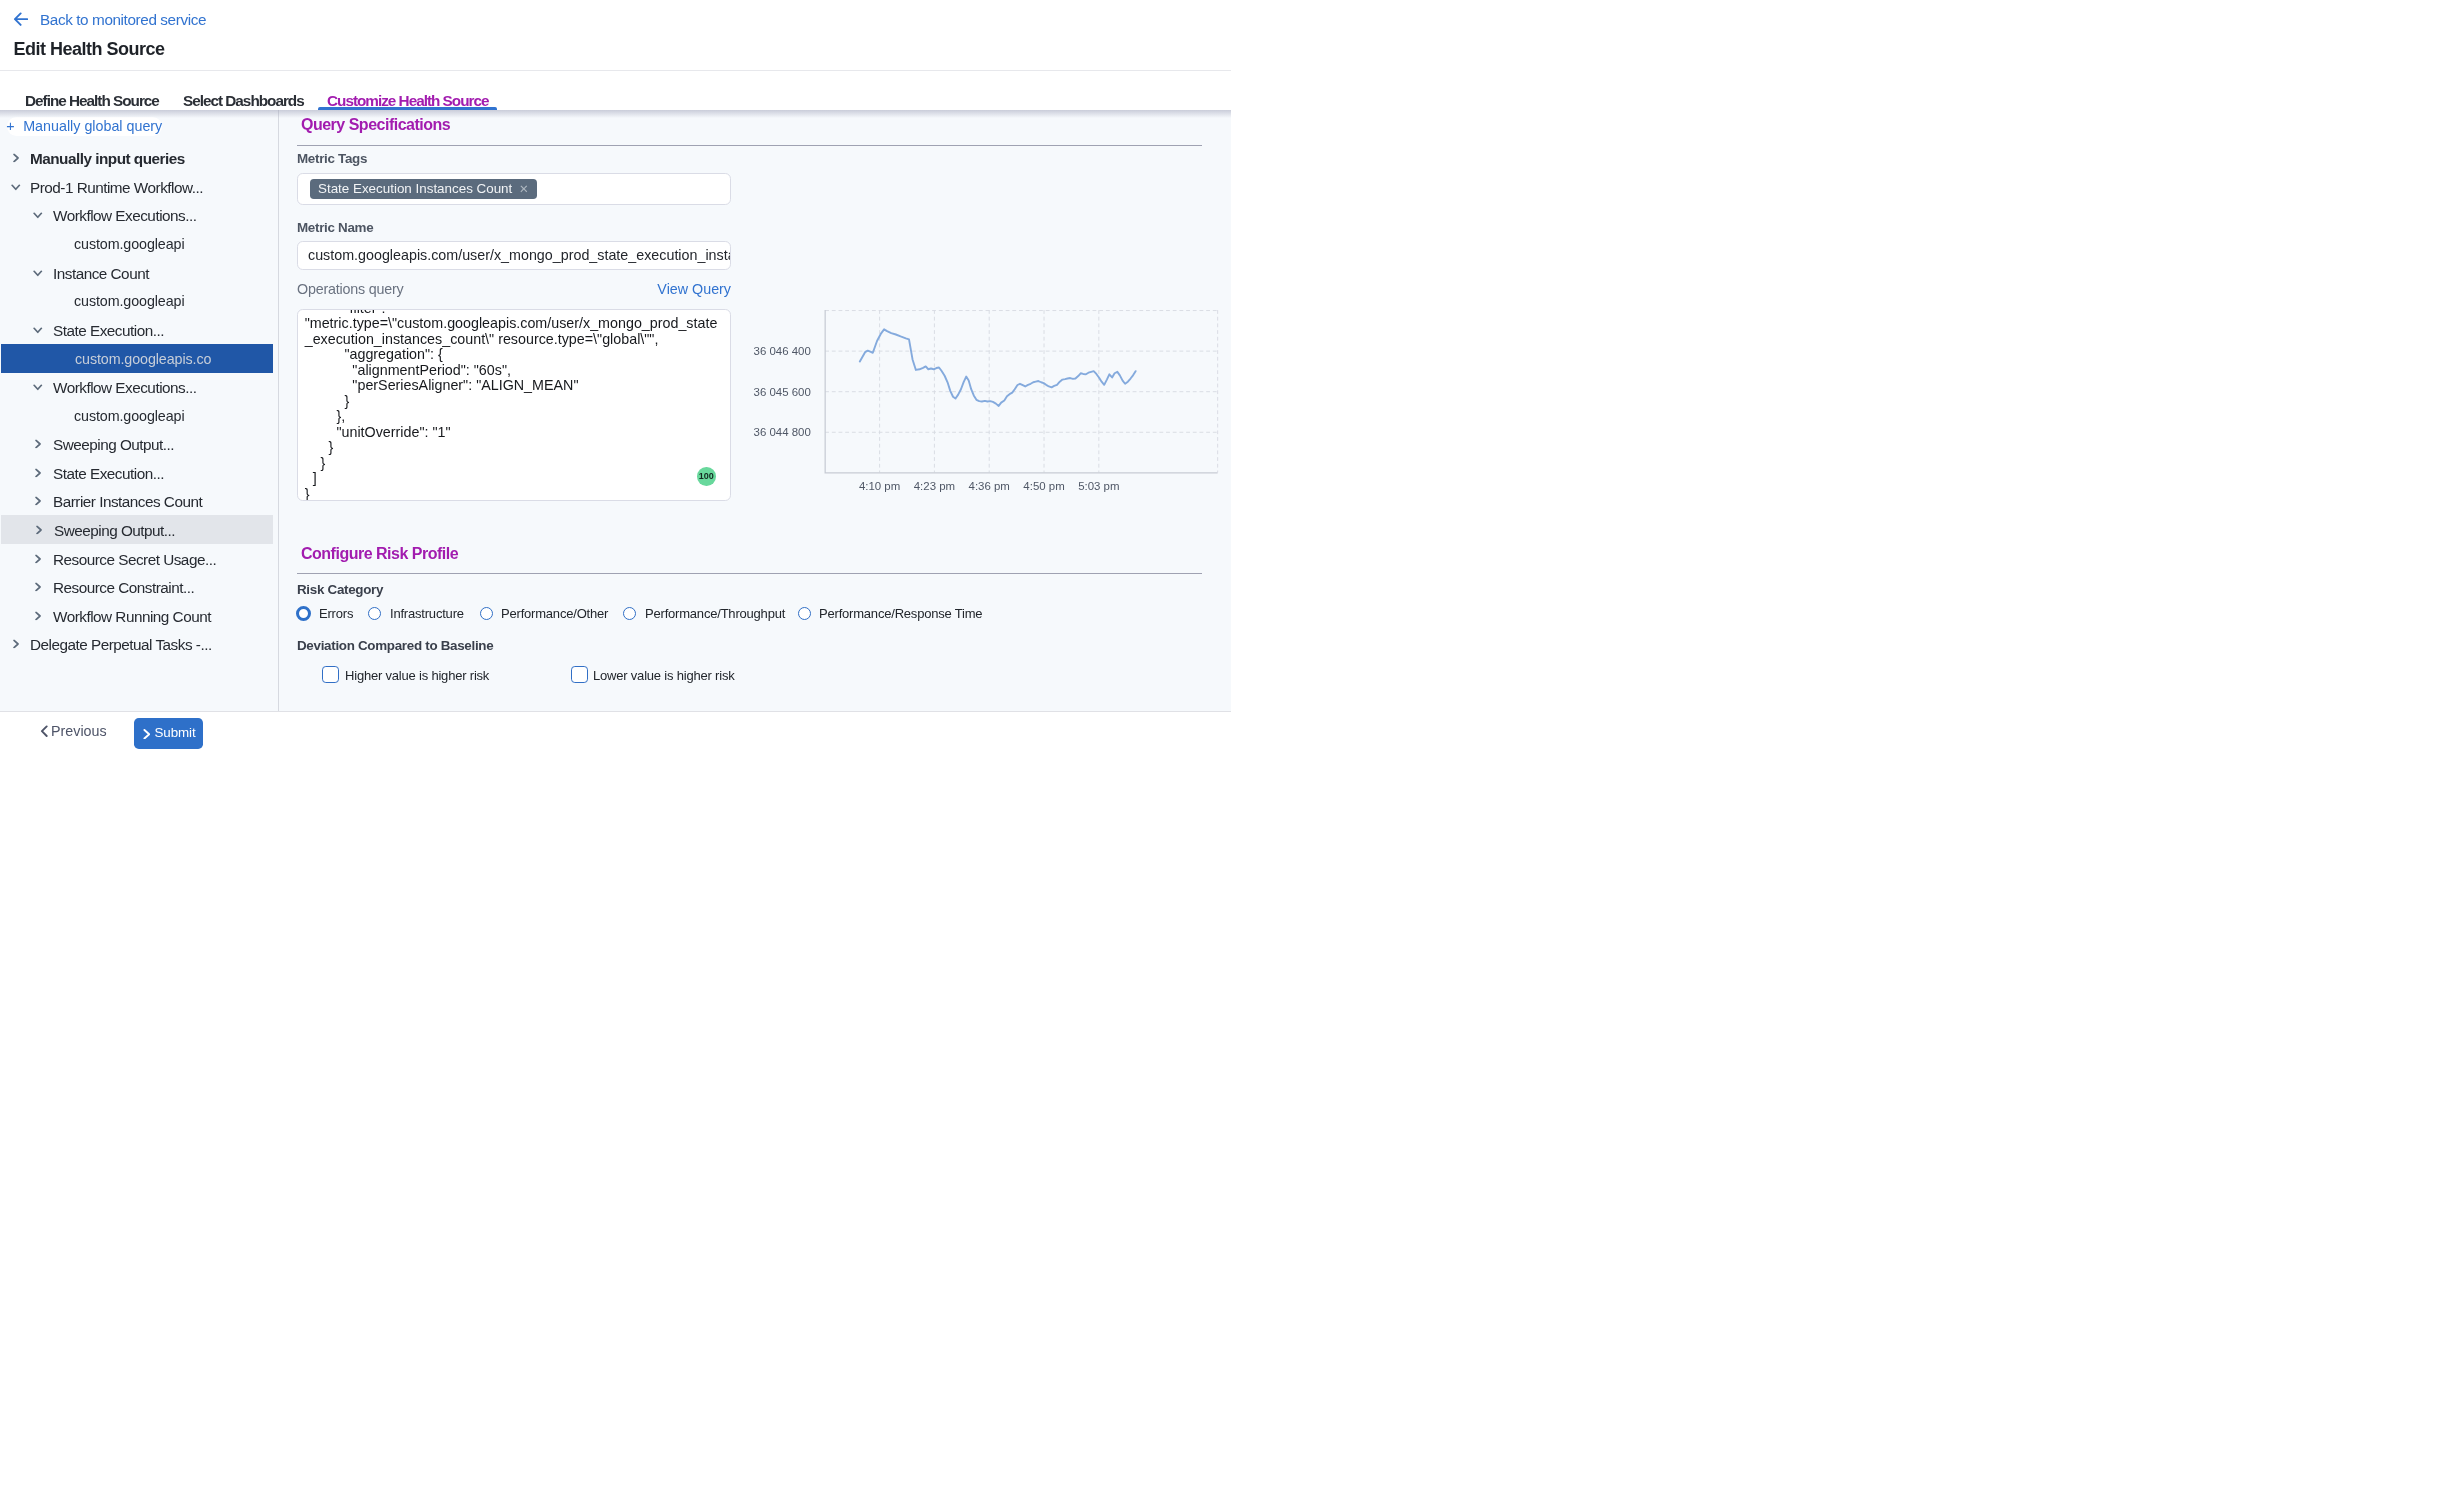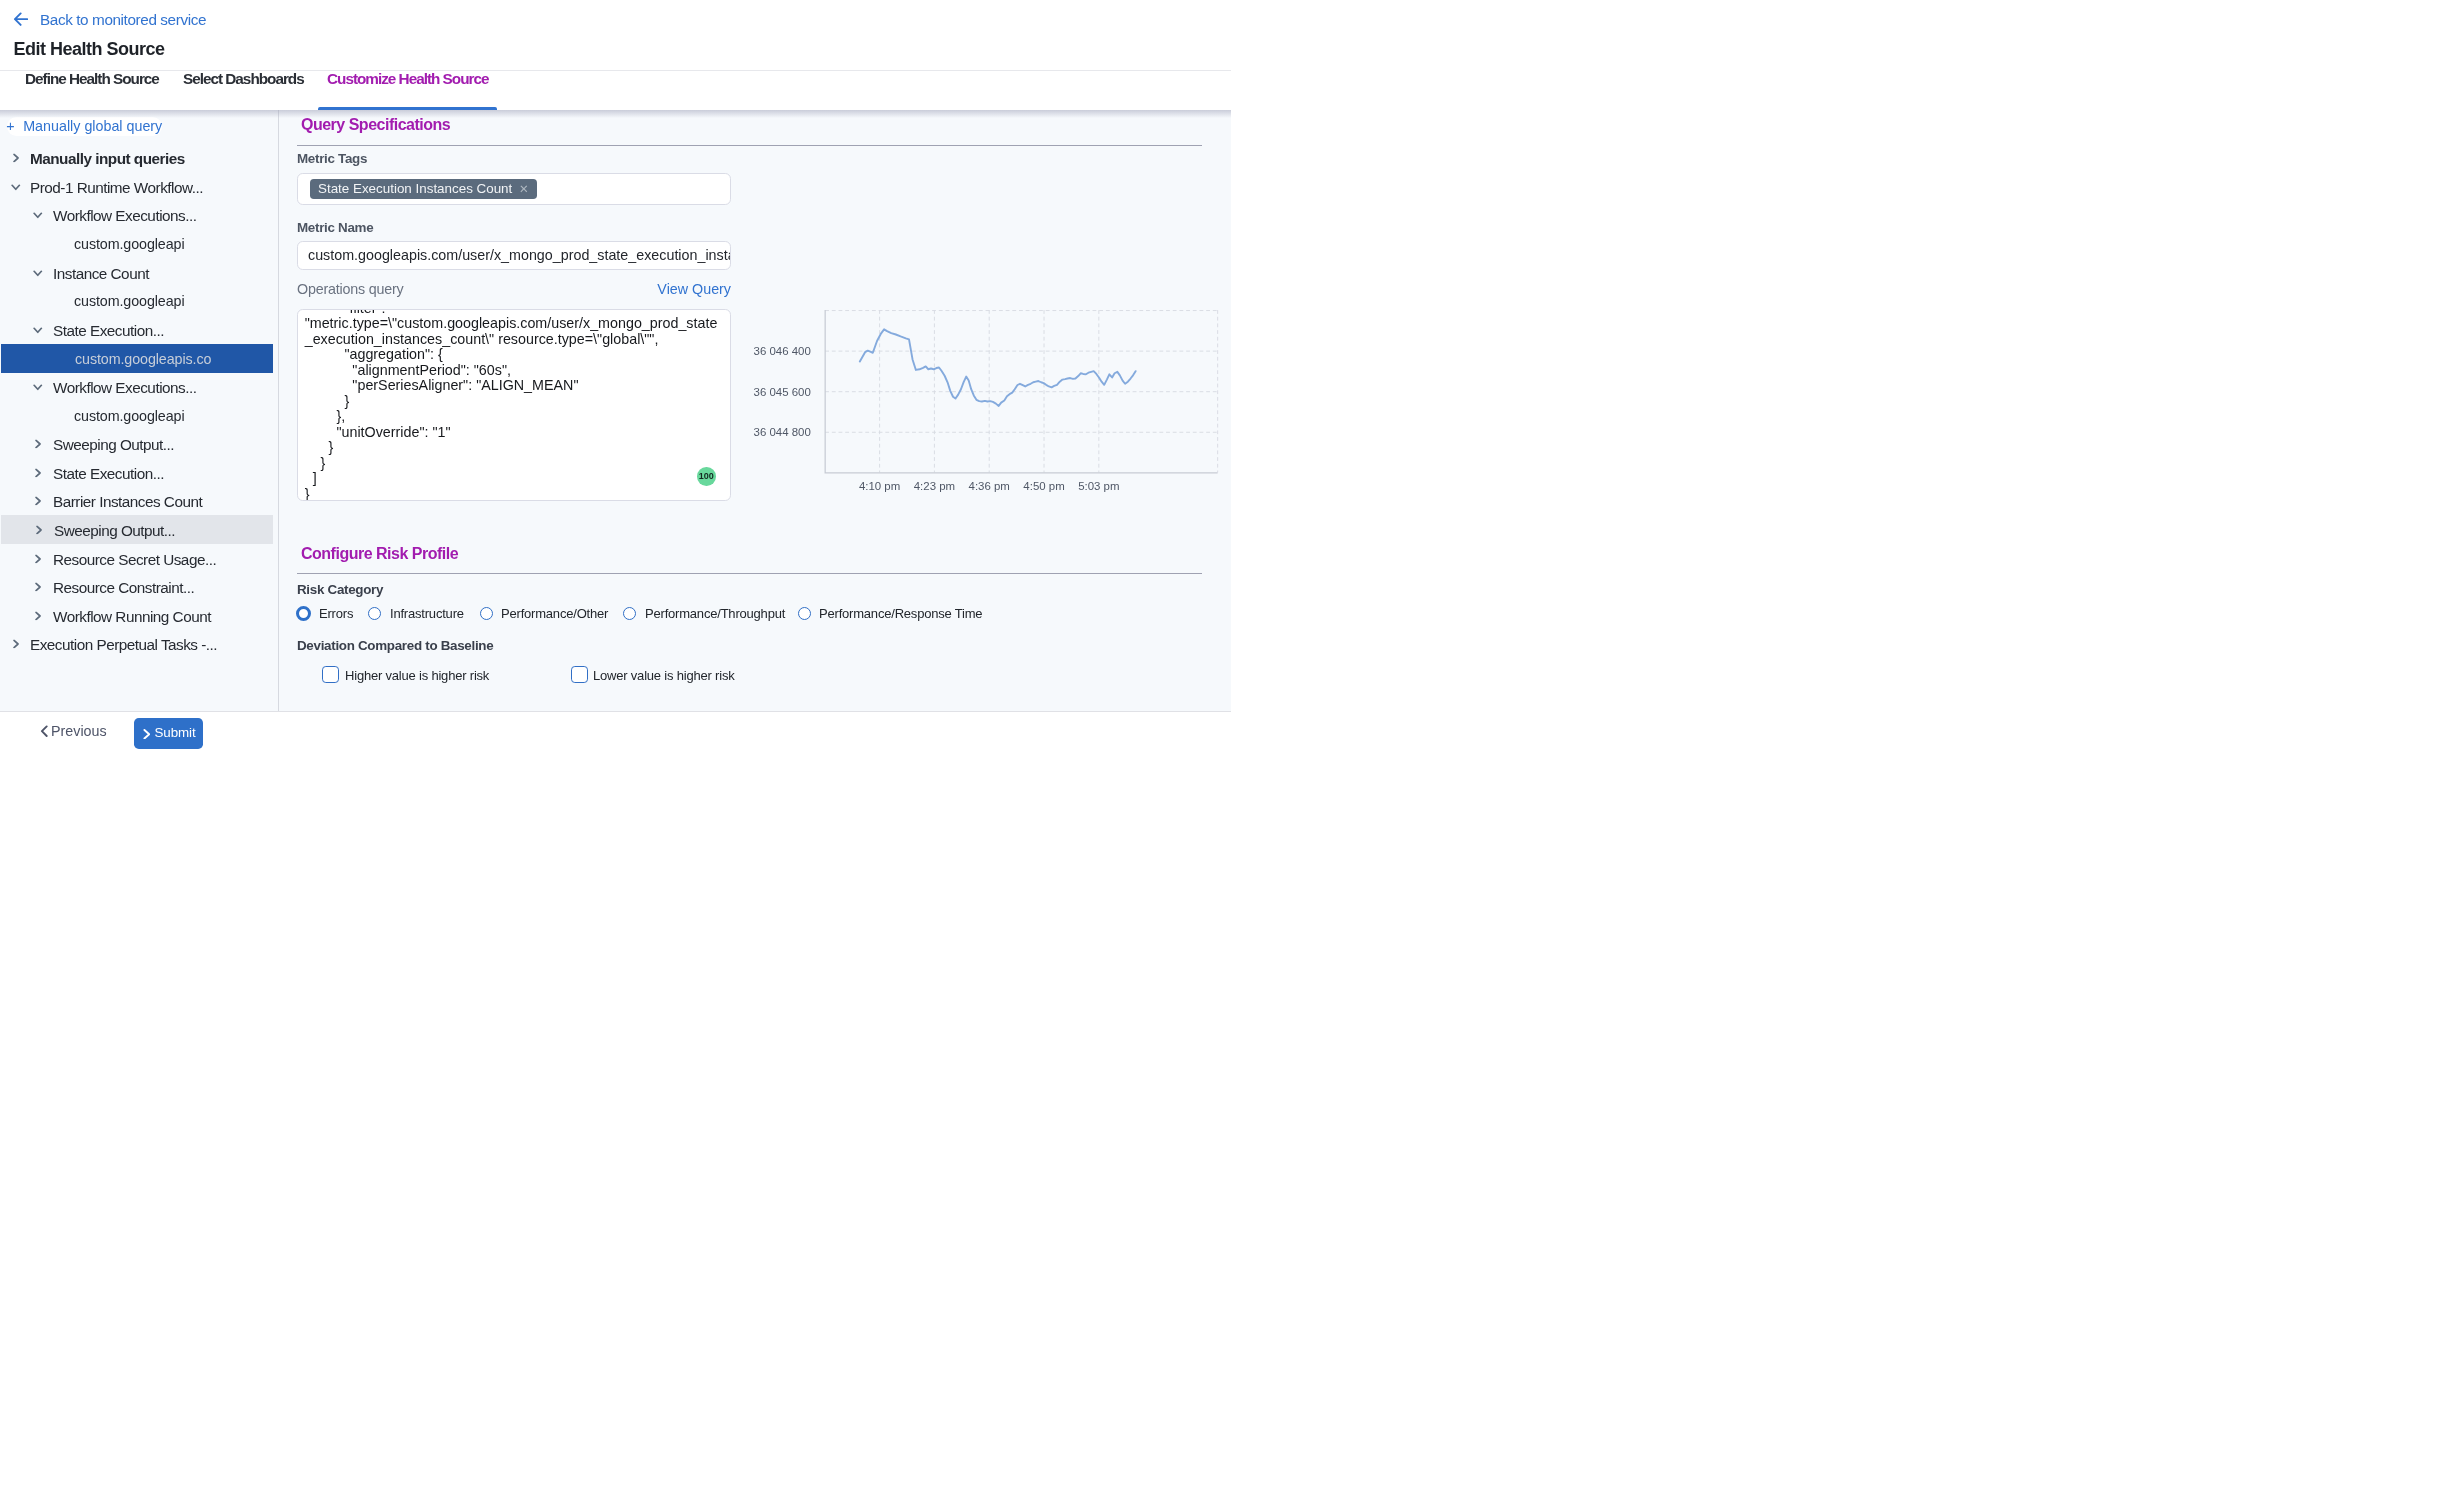--- a/index.html
+++ b/index.html
@@ -4,21 +4,21 @@
 html,body{width:1231px;height:756px;overflow:hidden}
 body{font-family:"Liberation Sans",sans-serif;background:#fff;position:relative}
 .abs{position:absolute}
 #page{position:absolute;left:0;top:0;width:1231px;height:756px;background:#f6f9fc}
 
 #header{left:0;top:0;width:1231px;height:70px;background:#fff}
 #backlink{left:40px;top:11.5px;font-size:15.3px;letter-spacing:-0.4px;color:#3173d0;line-height:16px}
 #title{left:13.4px;top:39px;font-size:18px;font-weight:bold;letter-spacing:-0.5px;color:#1e2228;line-height:21px}
 
 #tabbar{left:0;top:70px;width:1231px;height:40px;background:#fff;border-top:1px solid #e7e8ec}
-.tab{top:58px;height:41px;line-height:41px;font-size:15.3px;font-weight:bold;letter-spacing:-1px;color:#2b2f36;white-space:nowrap}
+.tab{top:80px;height:41px;line-height:41px;font-size:15.3px;font-weight:bold;letter-spacing:-1px;color:#2b2f36;white-space:nowrap}
 #tab3{color:#a21caf}
 #tabline{left:318px;top:107px;width:179px;height:2.9px;background:#3173d0;border-radius:1.9px 1.9px 0 0}
 #tabshadow{left:0;top:110px;width:1231px;height:7.6px;background:linear-gradient(rgba(158,161,183,0.5),rgba(158,161,183,0))}
 
 #sidebar{left:0;top:110px;width:279px;height:601px;background:#f6f9fc;border-right:1px solid #d6d9e0}
 #pill{left:7.2px;top:117px;width:155px;height:18.6px;background:#fff;border-radius:9.5px;font-size:14.3px;letter-spacing:0;color:#3173d0;line-height:18.6px;padding-left:4.3px;white-space:nowrap}
 .trow{left:0;width:279px;height:29px;font-size:15.3px;letter-spacing:-0.5px;color:#262a31;white-space:nowrap;overflow:hidden}
 .trow span.t{position:absolute;top:50%;transform:translateY(-50%);line-height:17px}
 .l1 .t{left:30px}.l2 .t{left:53px}.l3 .t{left:74px;font-size:14.3px;letter-spacing:-0.1px}
 .chev{position:absolute;top:50%;transform:translateY(-50%)}
@@ -157,21 +157,21 @@
 <div class="abs trow l2" style="top:601px;">
       <svg class="chev" width="9.5" height="9.5" viewBox="0 0 10 10">
         <path d="M3.2 1.2 L7.4 5 L3.2 8.8" fill="none" stroke="#5d6b7b" stroke-width="1.8" stroke-linecap="round" stroke-linejoin="round"></path>
       </svg>
       <span class="t">Workflow Running Count</span>
     </div>
 <div class="abs trow l1" style="top:629px;">
       <svg class="chev" width="9.5" height="9.5" viewBox="0 0 10 10">
         <path d="M3.2 1.2 L7.4 5 L3.2 8.8" fill="none" stroke="#5d6b7b" stroke-width="1.8" stroke-linecap="round" stroke-linejoin="round"></path>
       </svg>
-      <span class="t">Execution Perpetual Tasks -...</span>
+      <span class="t">Delegate Perpetual Tasks -...</span>
     </div>
 <div class="abs" id="main"></div>
 <div class="abs" id="tabshadow"></div>
 <div class="abs h2" style="left:301px;top:114px">Query Specifications</div>
 <div class="abs hr" style="top:145px"></div>
 <div class="abs lbl" style="left:297px;top:149px">Metric Tags</div>
 <div class="abs input" style="left:297px;top:173px;width:434px;height:32px"></div>
 <div class="abs" id="chip">State Execution Instances Count<span class="x">✕</span></div>
 <div class="abs lbl" style="left:297px;top:218px">Metric Name</div>
 <div class="abs input" id="mninput"></div>

